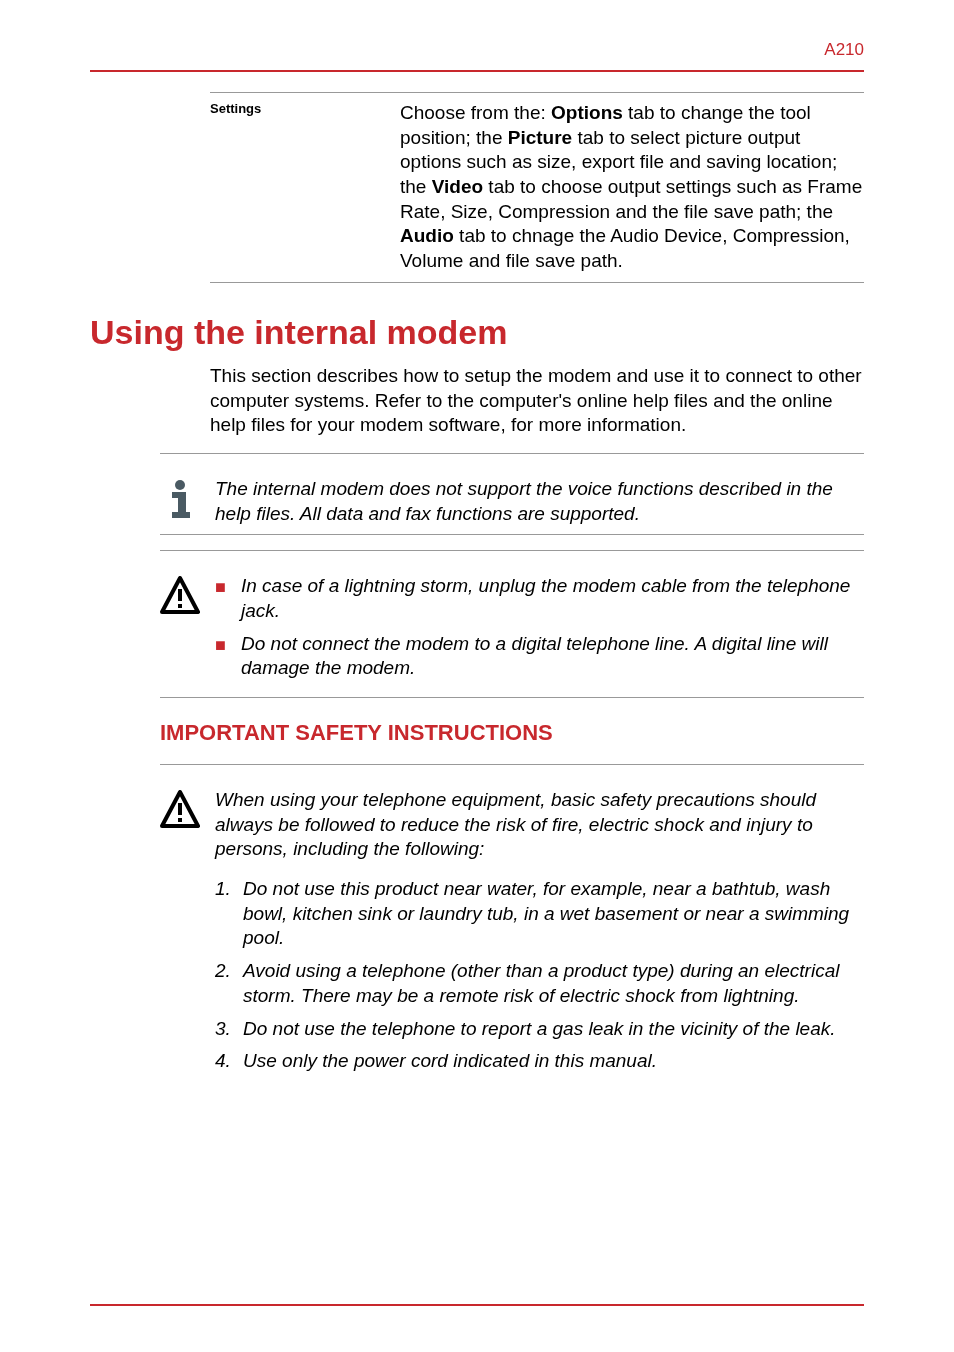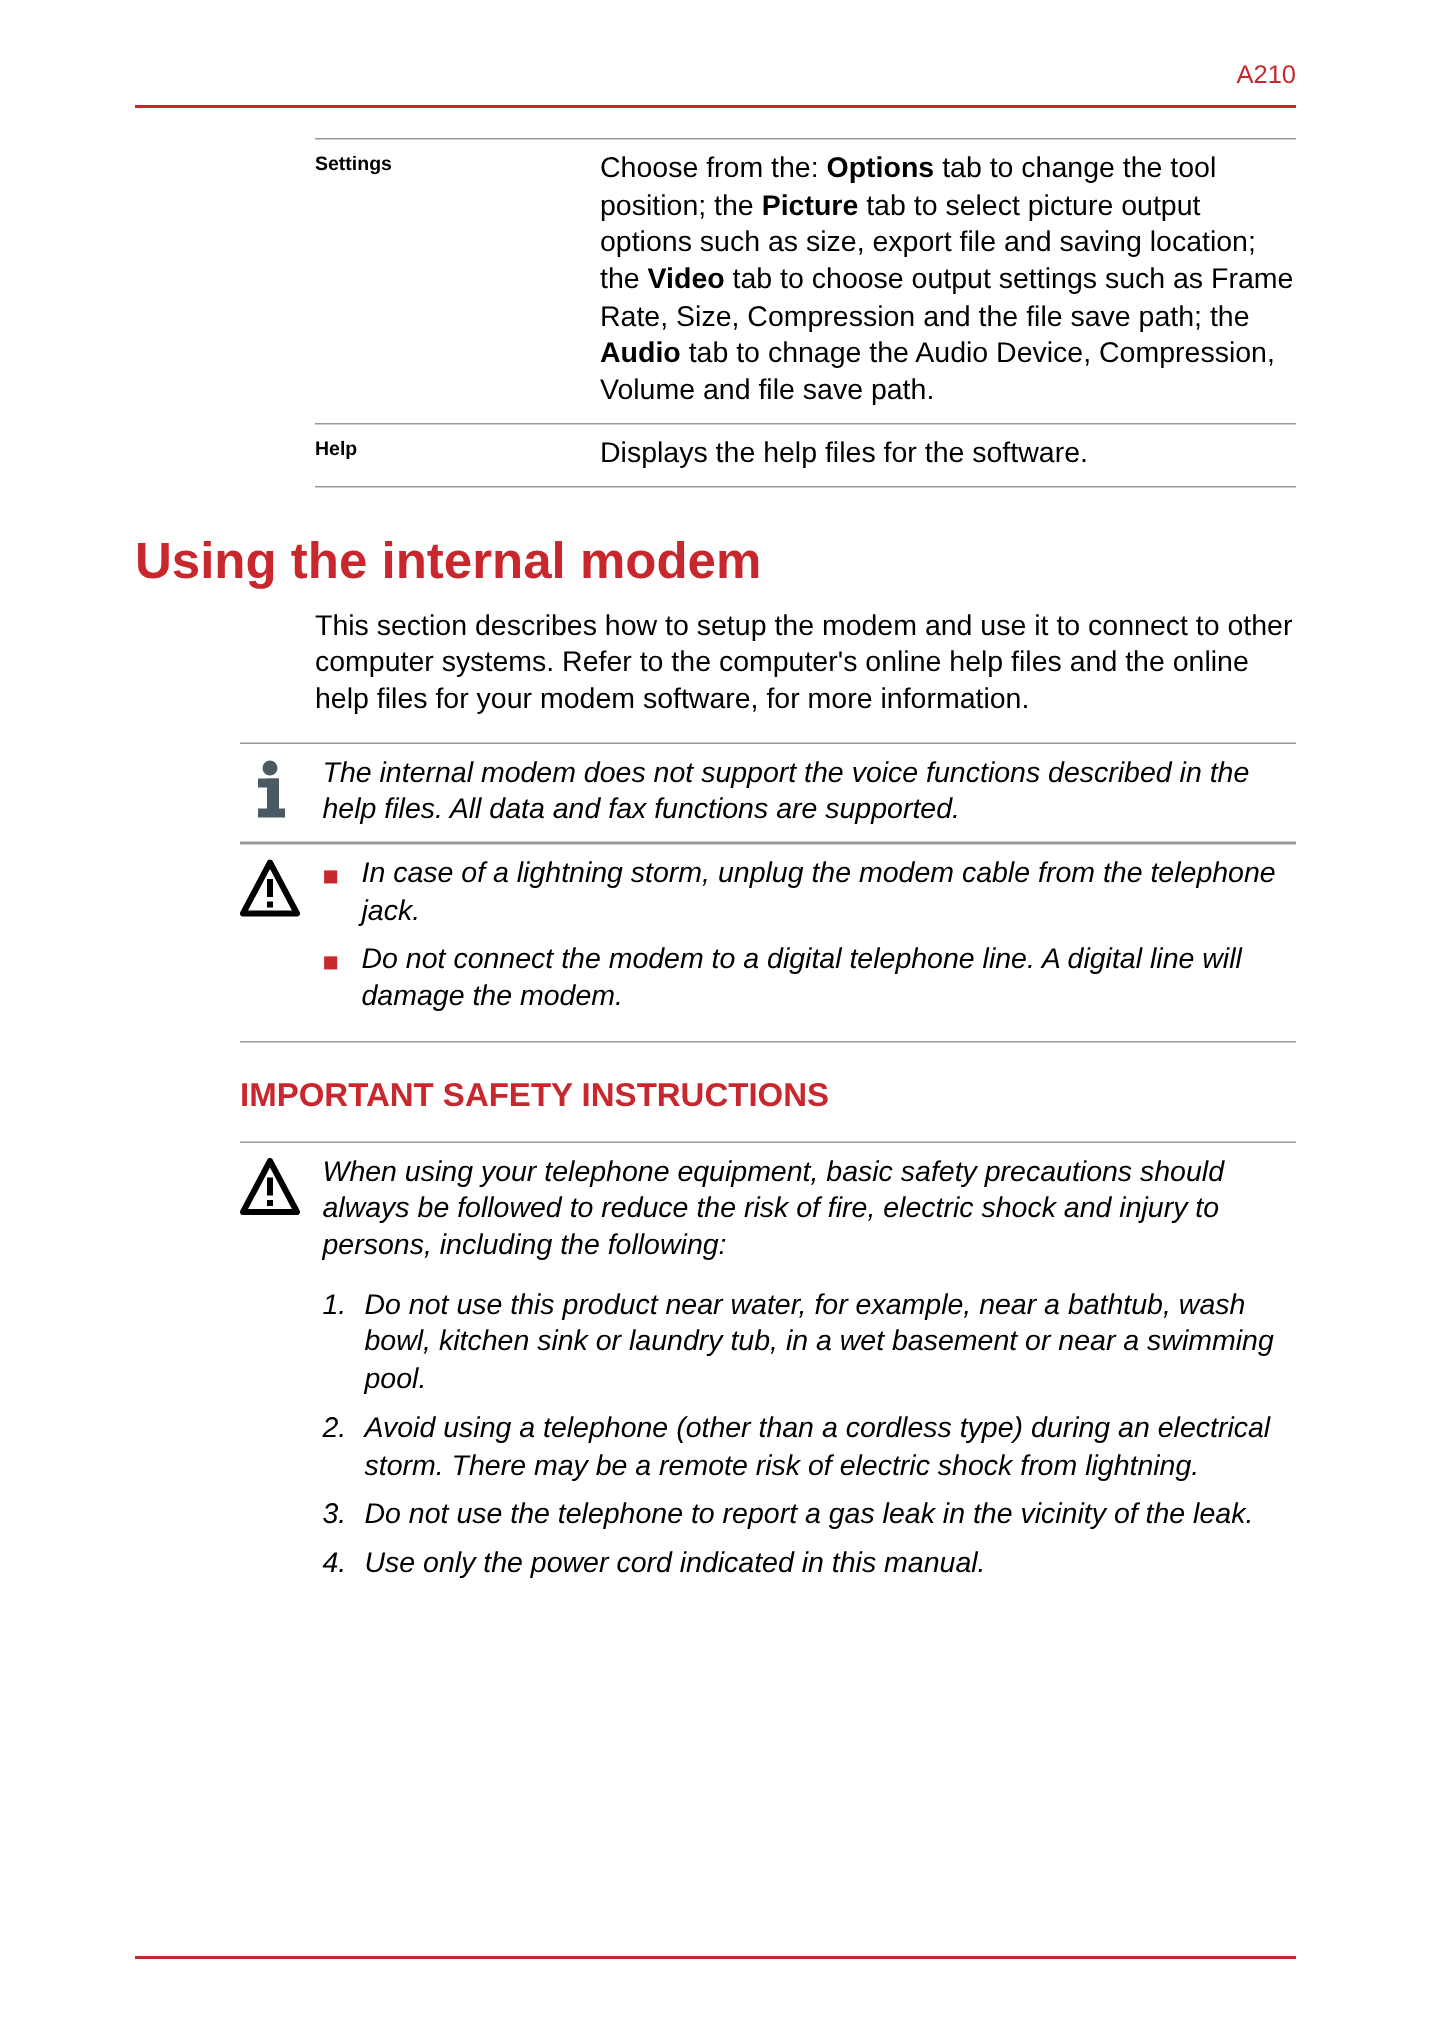--- a/index.html
+++ b/index.html
@@ -67,21 +67,22 @@
     .para {
       font-size: 19px;
       line-height: 1.3;
       margin-bottom: 15px;
     }
     .italic {
       font-style: italic;
     }
     .callout {
       display: flex;
-      padding-top: 8px;
+      margin-bottom: 15px;
+      padding-top: 23px;
       padding-bottom: 8px;
     }
     .callout-rule-top {
       border-top: 1px solid #999;
     }
     .callout-rule-bottom {
       border-bottom: 1px solid #999;
     }
     .callout-icon {
       flex: 0 0 55px;
@@ -159,24 +160,20 @@
 <div class="header-model">A210</div>
 <hr class="red-rule">
 
 <div class="content">
   <div class="def-table">
     <div class="def-row">
       <div class="def-term">Settings</div>
       <div class="def-desc">
         <span>Choose from the: </span><span class="bold">Options</span><span> tab to change the tool position; the </span><span class="bold">Picture</span><span> tab to select picture output options such as size, export file and saving location; the </span><span class="bold">Video</span><span> tab to choose output settings such as Frame Rate, Size, Compression and the file save path; the </span><span class="bold">Audio</span><span> tab to chnage the Audio Device, Compression, Volume and file save path.</span>
       </div>
-    </div>
-    <div class="def-row">
-      <div class="def-term">Help</div>
-      <div class="def-desc">Displays the help files for the software.</div>
     </div>
   </div>
 </div>
 
 <h2 class="section-title">Using the internal modem</h2>
 
 <div class="content">
   <p class="para">This section describes how to setup the modem and use it to connect to other computer systems. Refer to the computer's online help files and the online help files for your modem software, for more information.</p>
 </div>
 
@@ -233,21 +230,21 @@
     </div>
     <div class="callout-body italic">
       <p class="para">When using your telephone equipment, basic safety precautions should always be followed to reduce the risk of fire, electric shock and injury to persons, including the following:</p>
       <ol>
         <li>
           <span class="num">1.</span>
           <span class="btxt">Do not use this product near water, for example, near a bathtub, wash bowl, kitchen sink or laundry tub, in a wet basement or near a swimming pool.</span>
         </li>
         <li>
           <span class="num">2.</span>
-          <span class="btxt">Avoid using a telephone (other than a cordless type) during an electrical storm. There may be a remote risk of electric shock from lightning.</span>
+          <span class="btxt">Avoid using a telephone (other than a product type) during an electrical storm. There may be a remote risk of electric shock from lightning.</span>
         </li>
         <li>
           <span class="num">3.</span>
           <span class="btxt">Do not use the telephone to report a gas leak in the vicinity of the leak.</span>
         </li>
         <li>
           <span class="num">4.</span>
           <span class="btxt">Use only the power cord indicated in this manual.</span>
         </li>
       </ol>

